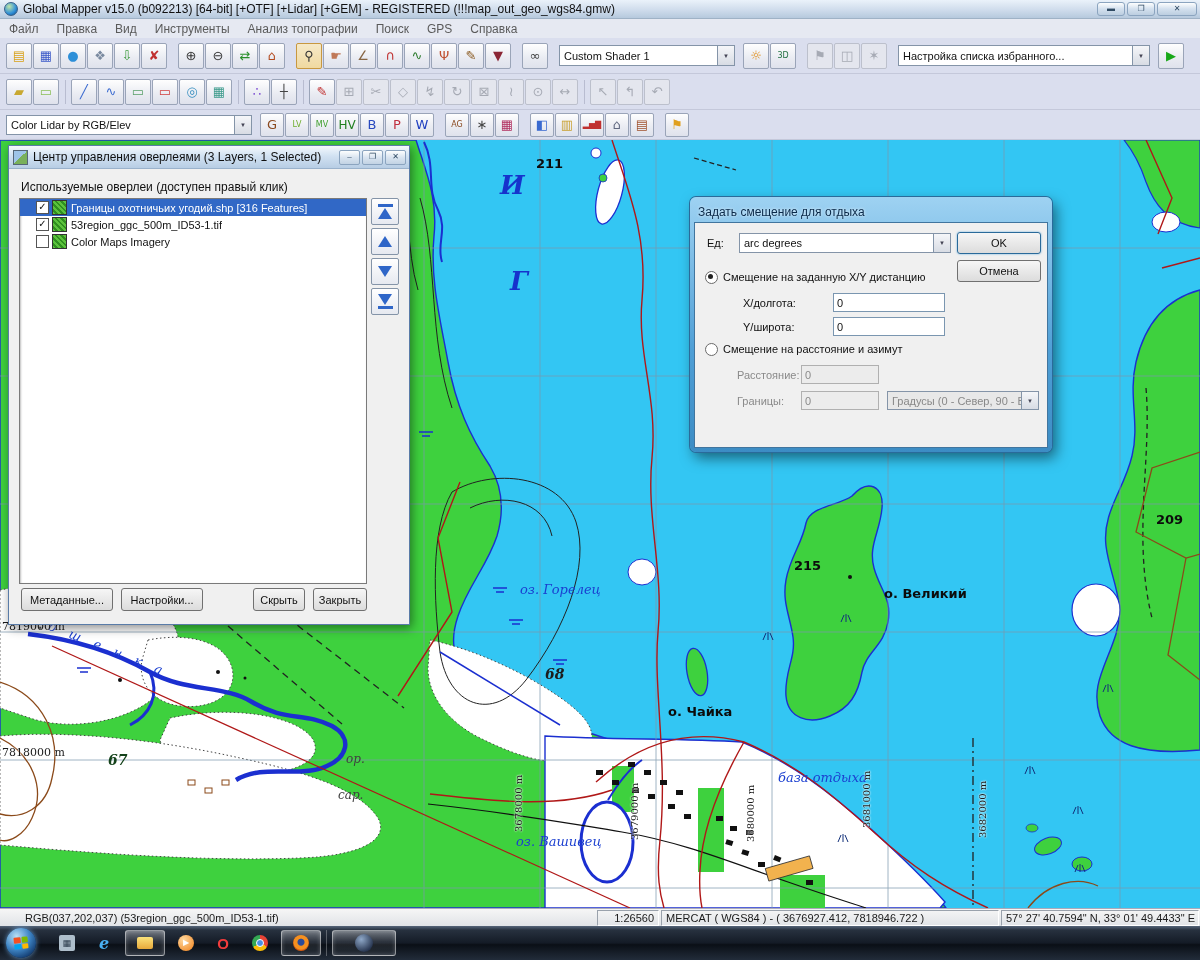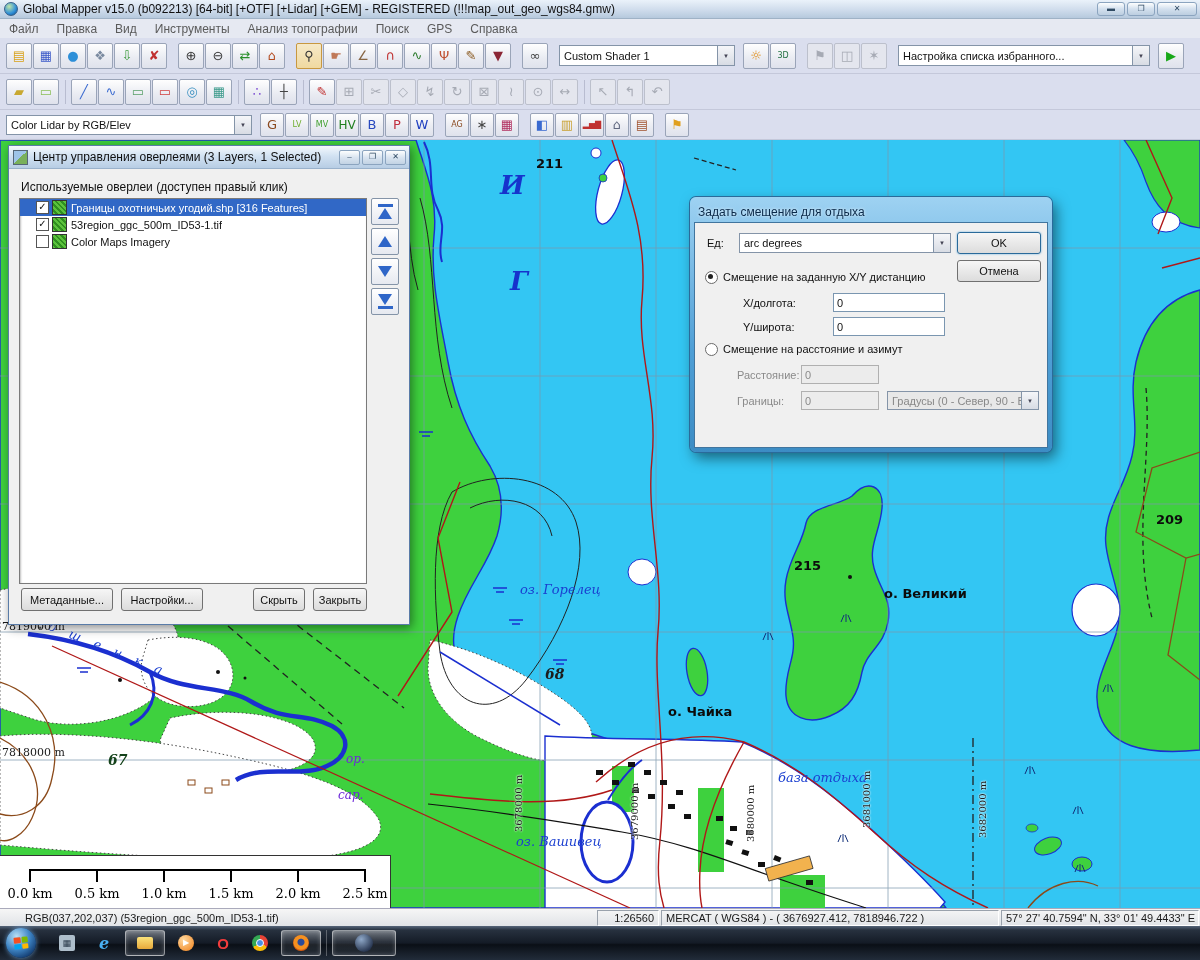--- a/index.html
+++ b/index.html
@@ -43,21 +43,21 @@
   
   .map{position:absolute;left:0;top:140px;width:1200px;height:768px;overflow:hidden;background:#33c6f3;cursor:crosshair;}
   .map svg{position:absolute;left:0;top:0;}
   .lbl{position:absolute;white-space:nowrap;transform-origin:left top;}
   .hydro{color:#1b3fd0;font:italic 13px "DejaVu Serif",serif;}
   .island{color:#0c0c0c;font:bold 13px "DejaVu Sans",sans-serif;}
   .elev{color:#0c0c0c;font:bold 13px "DejaVu Sans",sans-serif;}
   .elevit{color:#1c1c1c;font:italic bold 14px "DejaVu Serif",serif;}
   .grn{color:#14421a;}
   .bigletter{color:#1633cc;font:italic bold 26px "DejaVu Serif",serif;}
-  .smalllbl{color:#6d28d9;font:italic 12px "DejaVu Serif",serif;}
+  .smalllbl{color:#404040;font:italic 12px "DejaVu Serif",serif;}
   .river{color:#1b3fd0;font:italic 13px "DejaVu Serif",serif;letter-spacing:14px;}
   .gridlbl{color:#1a1a1a;font:11px "DejaVu Serif",serif;text-shadow:0 0 2px #fff,0 0 2px #fff;}
   .vgridlbl{color:#1a1a1a;font:10px "DejaVu Serif",serif;writing-mode:vertical-rl;transform:rotate(180deg);
     text-shadow:0 0 2px #fff,0 0 2px #fff;}
   
   .scalebar{position:absolute;left:0;top:715px;width:390px;height:53px;background:#fff;
     border-top:1px solid #333;border-right:1px solid #333;}
   .sb-line{position:absolute;left:30px;top:13px;width:336px;height:2px;background:#000;}
   .sb-tick{position:absolute;top:13px;width:2px;height:13px;background:#000;}
   .sb-lab{position:absolute;top:30px;width:60px;text-align:center;font:13px "DejaVu Serif",serif;color:#000;}
@@ -620,37 +620,20 @@
         <span class="lbl hydro" data-name="map-label" style="left: 516px; top: 694px;">оз. Вашивец</span>
         <span class="lbl river" data-name="map-label" style="left: 52px; top: 478px; transform: rotate(22deg);">ошенка</span>
         <span class="lbl gridlbl" data-name="map-label" style="left: 2px; top: 480px;">7819000 m</span>
         <span class="lbl gridlbl" data-name="map-label" style="left: 2px; top: 606px;">7818000 m</span>
         <span class="lbl vgridlbl" data-name="map-label" style="left: 524px; top: 692px;">3678000 m</span>
         <span class="lbl vgridlbl" data-name="map-label" style="left: 640px; top: 700px;">3679000 m</span>
         <span class="lbl vgridlbl" data-name="map-label" style="left: 756px; top: 702px;">3680000 m</span>
         <span class="lbl vgridlbl" data-name="map-label" style="left: 872px; top: 688px;">3681000 m</span>
         <span class="lbl vgridlbl" data-name="map-label" style="left: 988px; top: 698px;">3682000 m</span>
       </div>
-    <div class="scalebar" data-name="map-scale-bar">
-      <div class="sb-line" data-name="scale-bar-line"></div>
-      <div id="sb-ticks">
-          <div class="sb-tick" data-name="scale-tick" style="left: 29px;"></div>
-          <span class="sb-lab" data-name="scale-tick-label" style="left: 0px;">0.0 km</span>
-          <div class="sb-tick" data-name="scale-tick" style="left: 96px;"></div>
-          <span class="sb-lab" data-name="scale-tick-label" style="left: 67px;">0.5 km</span>
-          <div class="sb-tick" data-name="scale-tick" style="left: 163px;"></div>
-          <span class="sb-lab" data-name="scale-tick-label" style="left: 134px;">1.0 km</span>
-          <div class="sb-tick" data-name="scale-tick" style="left: 230px;"></div>
-          <span class="sb-lab" data-name="scale-tick-label" style="left: 201px;">1.5 km</span>
-          <div class="sb-tick" data-name="scale-tick" style="left: 297px;"></div>
-          <span class="sb-lab" data-name="scale-tick-label" style="left: 268px;">2.0 km</span>
-          <div class="sb-tick" data-name="scale-tick" style="left: 364px;"></div>
-          <span class="sb-lab" data-name="scale-tick-label" style="left: 335px;">2.5 km</span>
-        </div>
-    </div>
   </div>
 
   <div class="ow" data-name="overlay-control-center-window">
     <div class="ow-title" data-name="overlay-window-titlebar">
       <span class="ow-icon" data-name="window-icon"></span>
       <span class="ow-title-text" data-name="overlay-window-title">Центр управления оверлеями (3 Layers, 1 Selected)</span>
       <span class="ow-caps">
         <button class="owcap" data-name="minimize-button">–</button>
         <button class="owcap" data-name="maximize-button">❐</button>
         <button class="owcap" data-name="close-icon">✕</button>

